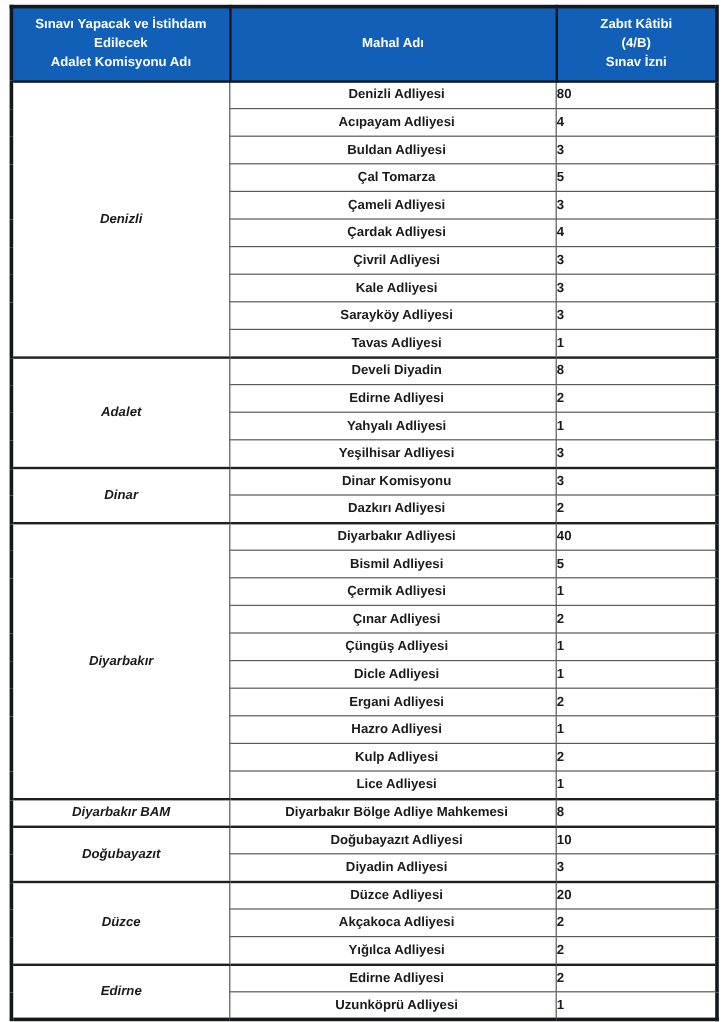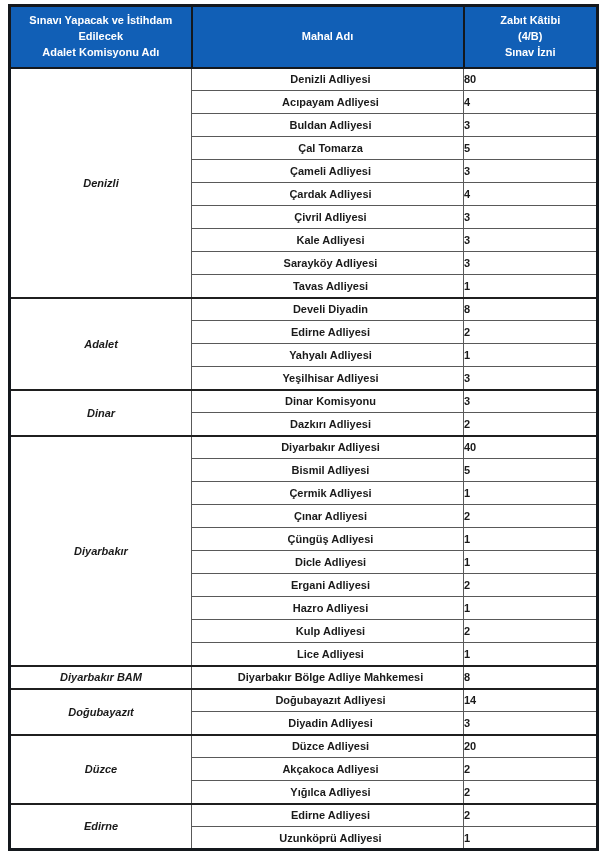--- a/index.html
+++ b/index.html
@@ -204,21 +204,21 @@
           <td class="izin">1</td>
         </tr>
         <tr class="group-start">
           <td class="commission" rowspan="1">Diyarbakır BAM</td>
           <td class="mahal">Diyarbakır Bölge Adliye Mahkemesi</td>
           <td class="izin">8</td>
         </tr>
         <tr class="group-start">
           <td class="commission" rowspan="2">Doğubayazıt</td>
           <td class="mahal">Doğubayazıt Adliyesi</td>
-          <td class="izin">14</td>
+          <td class="izin">10</td>
         </tr>
         <tr>
           <td class="mahal">Diyadin Adliyesi</td>
           <td class="izin">3</td>
         </tr>
         <tr class="group-start">
           <td class="commission" rowspan="3">Düzce</td>
           <td class="mahal">Düzce Adliyesi</td>
           <td class="izin">20</td>
         </tr>

